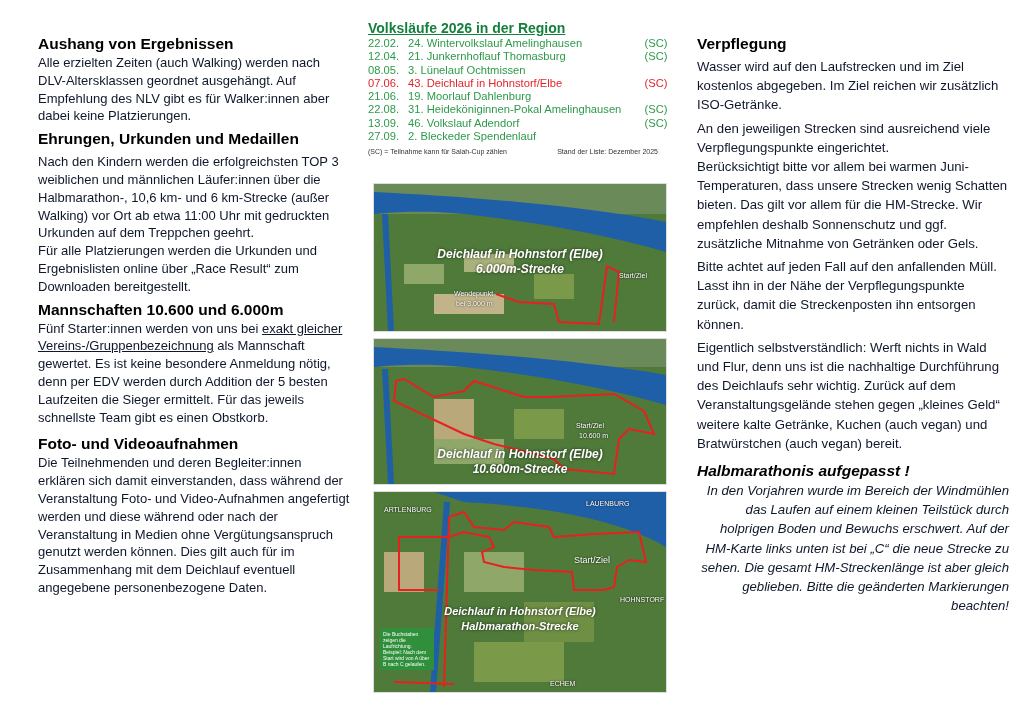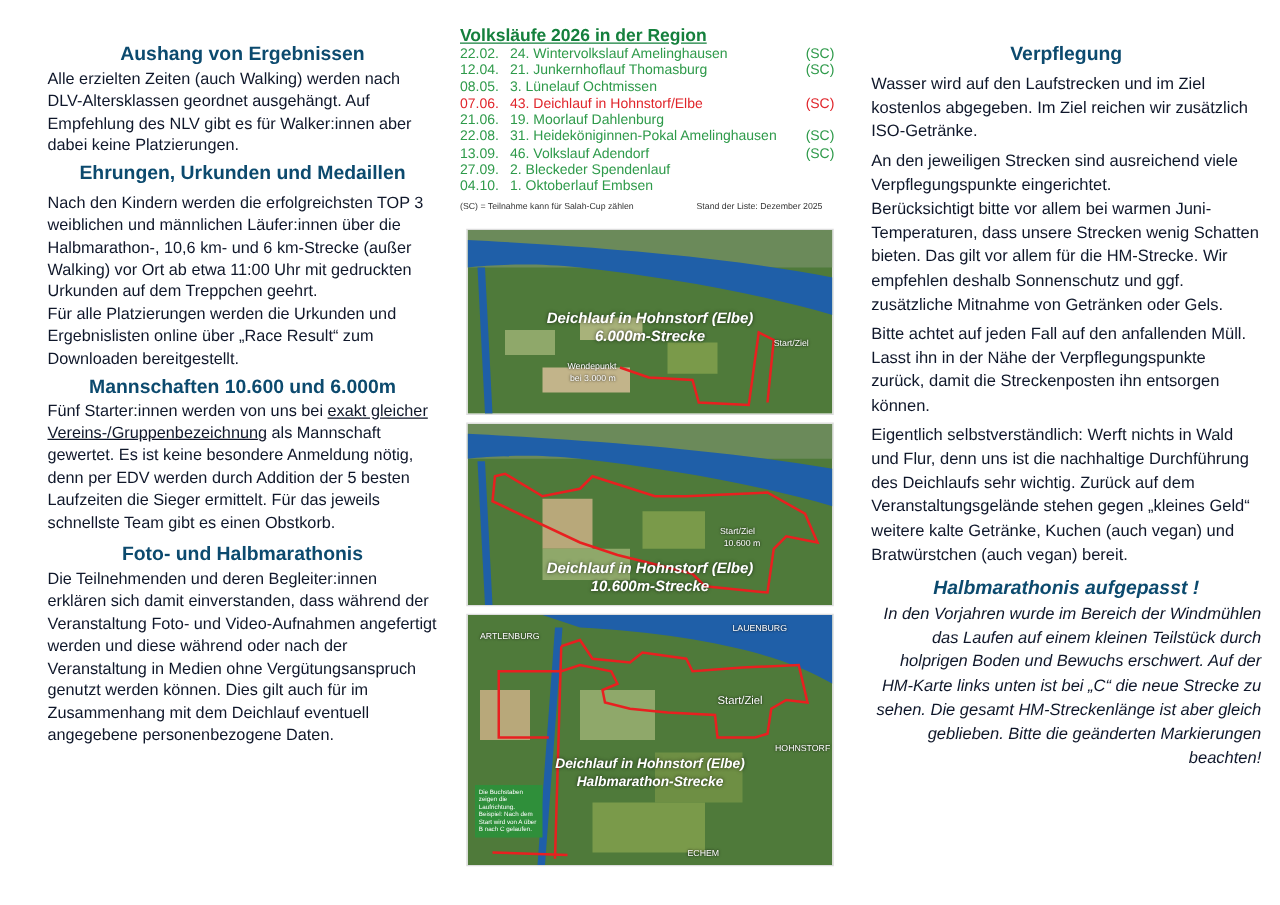--- a/index.html
+++ b/index.html
@@ -2,21 +2,21 @@
 <html><head>
 <meta charset="utf-8">
 <style>
   html, body { margin:0; padding:0; }
   body { width:1024px; height:724px; background:#ffffff; position:relative; overflow:hidden;
          font-family:"Liberation Sans", sans-serif; color:#2b2b2b; }
   .col { position:absolute; top:0; }
   .col-left { left:38px; width:312px; top:34px; }
   .col-mid { left:368px; width:302px; top:20px; }
   .col-right { left:697px; width:312px; top:34px; }
-  h2 { margin:0; font-size:15.5px; font-weight:bold; color:#0c4a6e; line-height:20px;text-align:center; }
+  h2 { margin:0; font-size:15.5px; font-weight:bold; color:#000000; line-height:20px; }
   p { margin:0; font-size:13px; line-height:17.8px; color:#0f172a; }
   .gap { height:4px; }
   .u { text-decoration:underline; }
   .col-right p { line-height:19.2px; font-size:13.2px; }
   .col-right h2.ital { font-style:italic; }
   .col-right p.ital { font-style:italic;text-align:right; }
   .race-title { font-size:14px; font-weight:bold; color:#15803d; text-decoration:underline; line-height:16px; margin-bottom:1px; }
   .race { display:flex; font-size:11.2px; line-height:13.3px; color:#2e9a4a; }
   .race.hl { color:#e0252b; }
   .race .d { width:40px; }
@@ -38,21 +38,21 @@
   <p>Alle erzielten Zeiten (auch Walking) werden nach DLV-Altersklassen geordnet ausgehängt.  Auf Empfehlung des NLV  gibt es für Walker:innen aber dabei keine Platzierungen.</p>
   <div class="gap"></div>
   <h2>Ehrungen, Urkunden und Medaillen</h2>
   <div class="gap"></div>
   <p>Nach den Kindern werden die erfolgreichsten TOP 3 weiblichen und männlichen Läufer:innen über die Halbmarathon-, 10,6 km- und 6 km-Strecke  (außer Walking) vor Ort ab etwa 11:00 Uhr mit gedruckten Urkunden auf dem Treppchen geehrt.</p>
   <p>Für alle Platzierungen werden die Urkunden und Ergebnislisten online über „Race Result“ zum Downloaden bereitgestellt.</p>
   <div class="gap"></div>
   <h2>Mannschaften 10.600 und 6.000m</h2>
   <p><span>Fünf Starter:innen werden von uns bei </span><span class="u">exakt gleicher Vereins-/Gruppenbezeichnung</span><span> als Mannschaft gewertet. Es ist keine besondere Anmeldung nötig, denn per EDV werden durch Addition der 5 besten Laufzeiten die Sieger ermittelt. Für das jeweils schnellste Team gibt es einen Obstkorb.</span></p>
   <div class="gap" style="height:8px"></div>
-  <h2>Foto- und Halbmarathonis</h2>
+  <h2>Foto- und Videoaufnahmen</h2>
   <p>Die Teilnehmenden und deren Begleiter:innen erklären sich damit einverstanden, dass während der Veranstaltung Foto- und Video-Aufnahmen angefertigt werden und diese während  oder nach der Veranstaltung in Medien ohne Vergütungsanspruch genutzt werden können. Dies gilt auch für im Zusammenhang mit dem Deichlauf eventuell angegebene personenbezogene Daten.</p>
 </div>
 
 <div class="col col-mid">
   <div class="race-title">Volksläufe 2026 in der Region</div>
   <div id="race-rows">
       <div class="race">
         <span class="d">22.02.</span>
         <span class="n">24. Wintervolkslauf Amelinghausen</span>
         <span class="sc">(SC)</span>
@@ -83,25 +83,20 @@
         <span class="sc">(SC)</span>
       </div>
       <div class="race">
         <span class="d">13.09.</span>
         <span class="n">46. Volkslauf Adendorf</span>
         <span class="sc">(SC)</span>
       </div>
       <div class="race">
         <span class="d">27.09.</span>
         <span class="n">2. Bleckeder Spendenlauf</span>
-        <span class="sc"></span>
-      </div>
-      <div class="race">
-        <span class="d">04.10.</span>
-        <span class="n">1. Oktoberlauf Embsen</span>
         <span class="sc"></span>
       </div>
     </div>
   <div class="foot">
     <span>(SC) = Teilnahme kann für Salah-Cup zählen</span>
     <span>Stand der Liste: Dezember 2025</span>
   </div>
 </div>
 
 <div class="map" style="top:183px;height:147px;">

